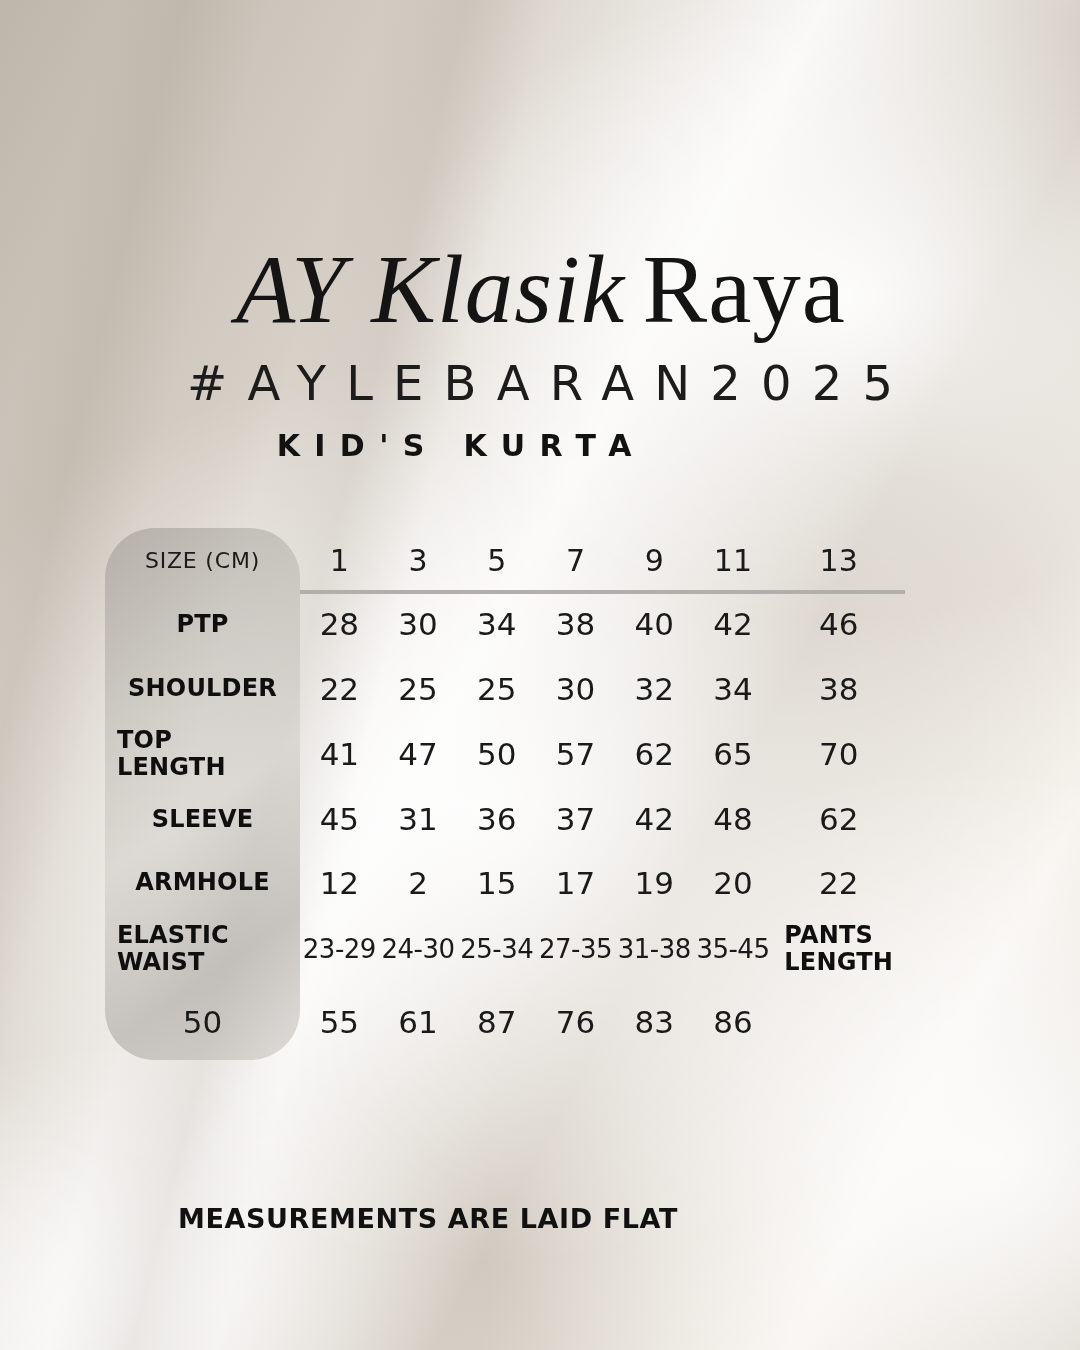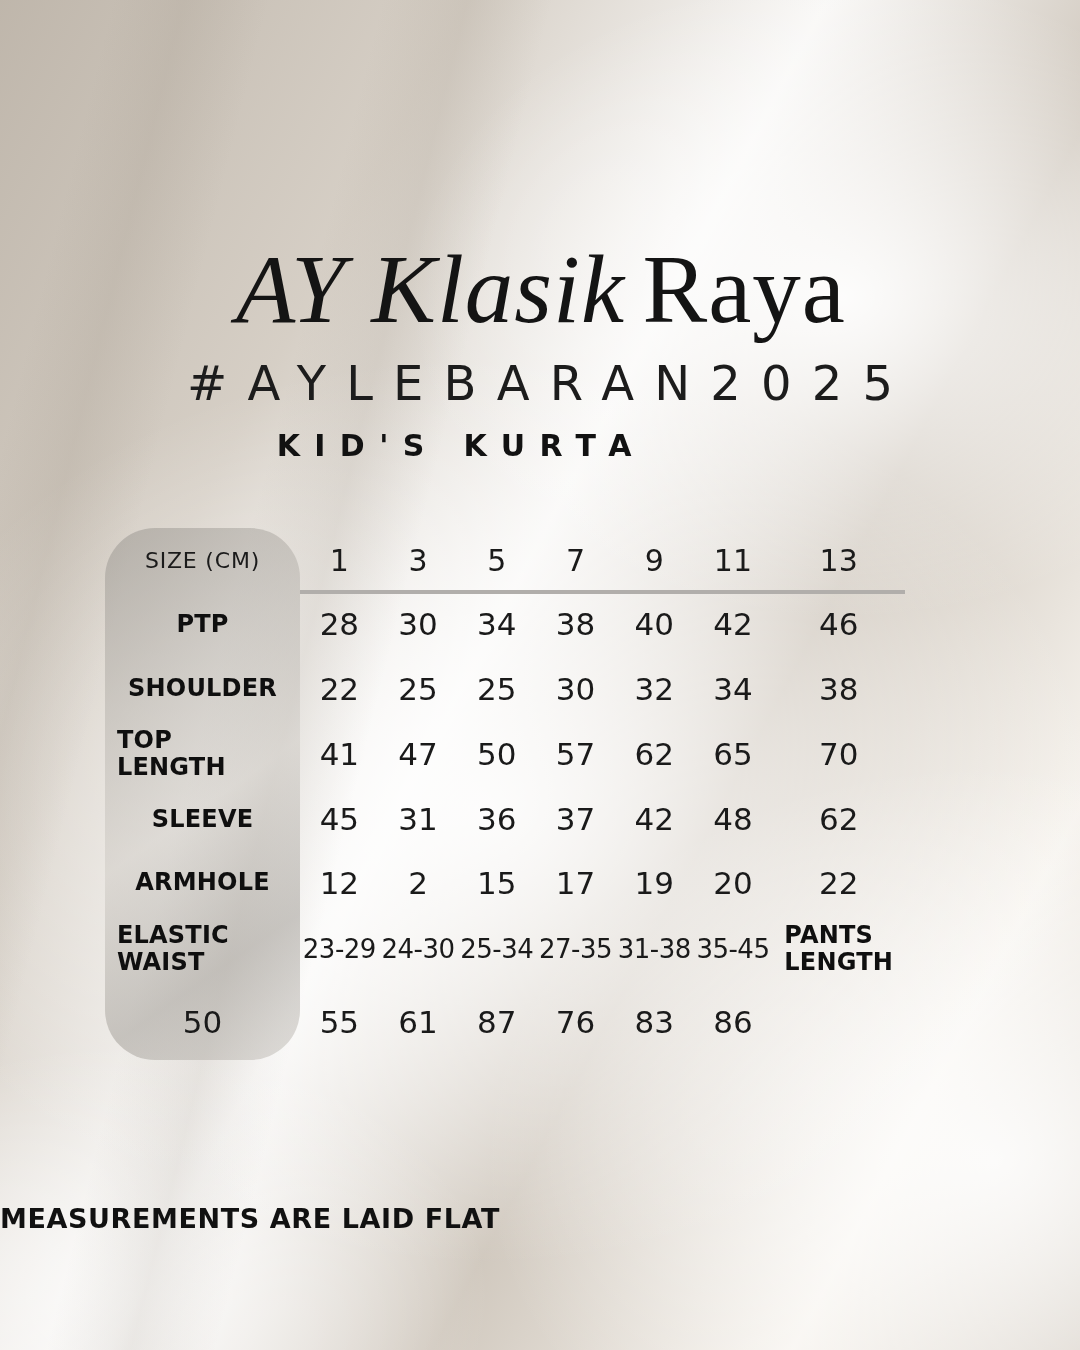--- a/index.html
+++ b/index.html
@@ -55,21 +55,21 @@
   .cell.head{font-size:30px;font-weight:400;}
   .cell.value{font-size:31px;font-weight:400;}
   .cell.value.small{font-size:26px;letter-spacing:-0.5px;}
   .cell.label{
     font-size:24px;font-weight:700;color:#0f0f0f;
     text-align:left;line-height:1.12;padding:0 12px;letter-spacing:0.2px;
   }
   .cell.corner{font-size:22px;font-weight:400;color:#1b1b1b;letter-spacing:0.8px;}
 
   .footer{
-    position:absolute;top:1203px;left:0;width:856px;text-align:left;
+    position:absolute;top:1203px;left:0;width:856px;text-align:center;
     font-size:27px;font-weight:700;color:#111;letter-spacing:0.6px;
   }
 </style>
 </head>
 <body>
 
 <div class="poster">
 
   <h1 class="title"><span class="t-italic">AY Klasik</span><span class="t-regular">Raya</span></h1>
 

